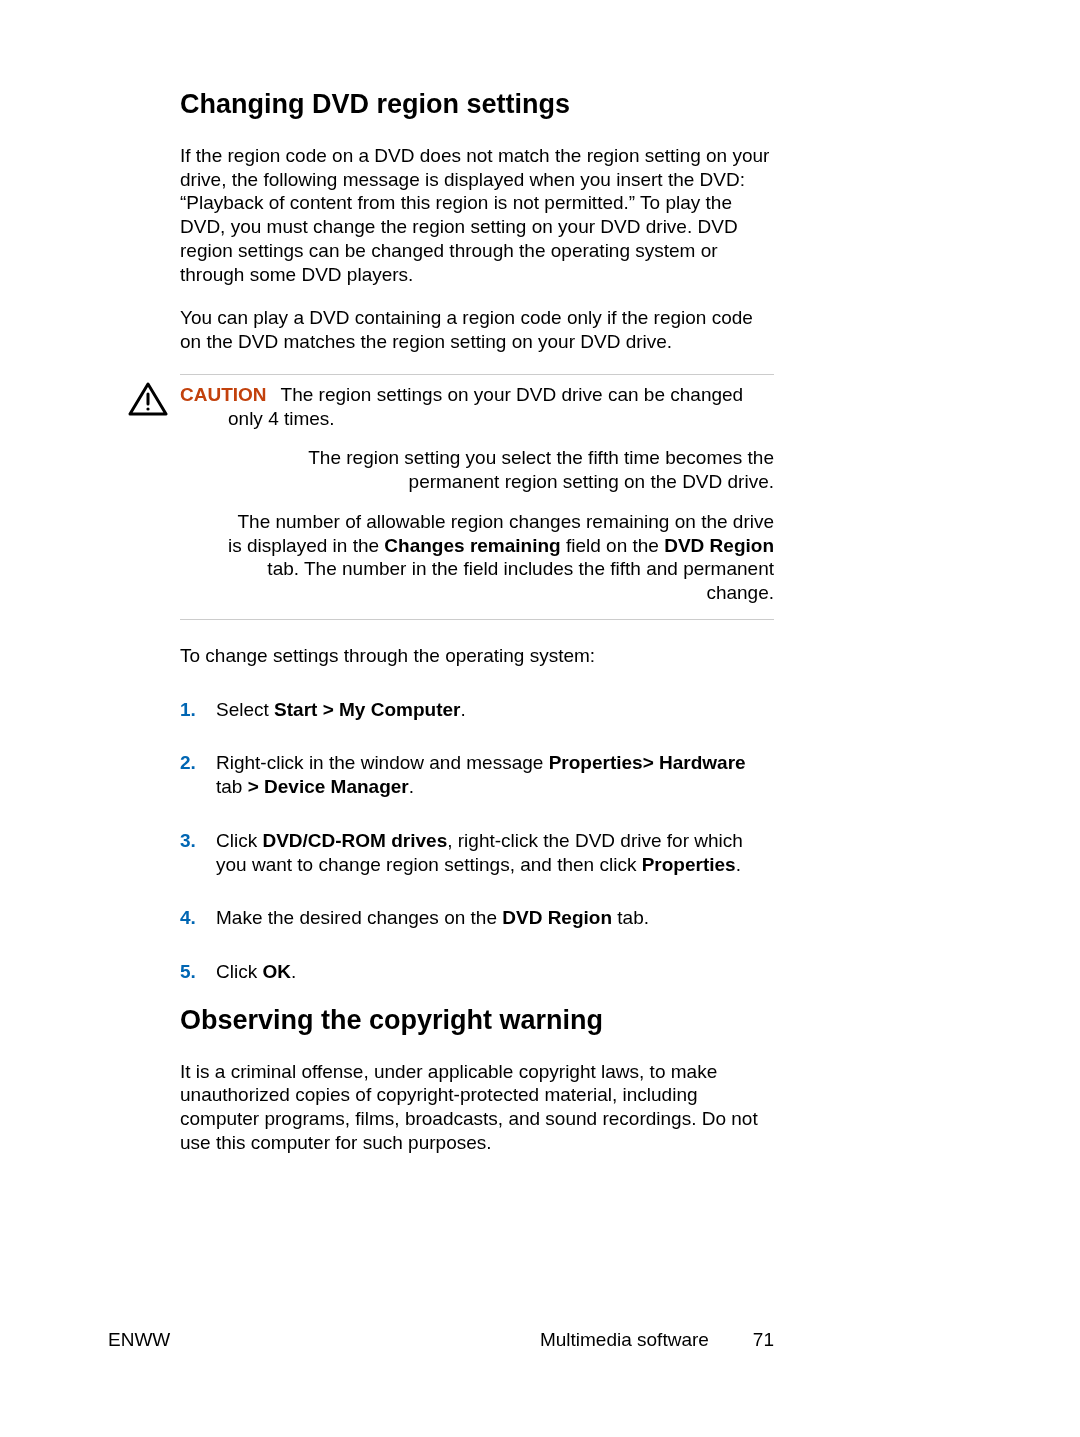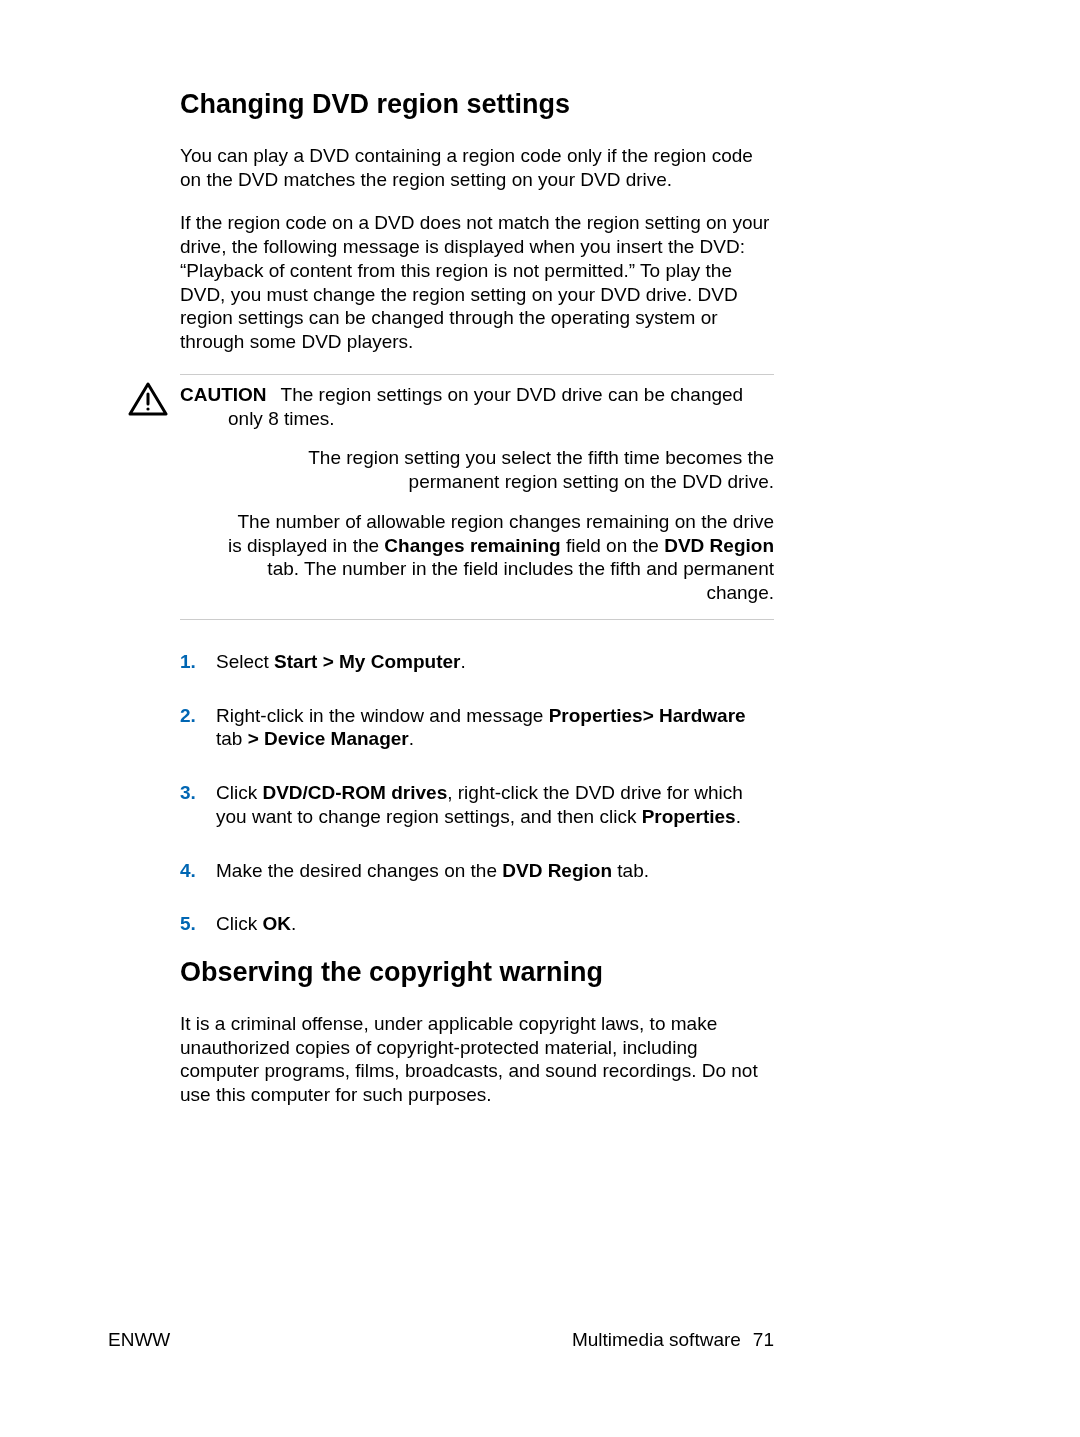--- a/index.html
+++ b/index.html
@@ -34,21 +34,21 @@
     position: relative;
   }
   .caution-icon {
     position: absolute;
     left: -52px;
     top: 6px;
     width: 40px;
     height: 36px;
   }
   .caution-label {
-    color: #000000;
+    color: #c2410c;
     font-weight: bold;
   }
   .caution-first {
     margin: 0 0 16px 48px;
     text-indent: -48px;
     padding-left: 0;
   }
   .caution-first > :first-child {
     padding-right: 14px;
   }
@@ -90,50 +90,51 @@
     display: flex;
     justify-content: space-between;
     align-items: baseline;
     gap: 15px;
   }
   .footer-right {
     display: flex;
     align-items: flex-end;
   }
   .page-num {
-    margin-left: 12px;
+    margin-left: 44px;
   }
 </style>
 </head>
 <body>
 
 <div class="page">
 
   <div class="h2">Changing DVD region settings</div>
 
+  <p class="para">If the region code on a DVD does not match the region setting on your drive, the following message is displayed when you insert the DVD: “Playback of content from this region is not permitted.” To play the DVD, you must change the region setting on your DVD drive. DVD region settings can be changed through the operating system or through some DVD players.</p>
   <p class="para">You can play a DVD containing a region code only if the region code on the DVD matches the region setting on your DVD drive.</p>
-  <p class="para">If the region code on a DVD does not match the region setting on your drive, the following message is displayed when you insert the DVD: “Playback of content from this region is not permitted.” To play the DVD, you must change the region setting on your DVD drive. DVD region settings can be changed through the operating system or through some DVD players.</p>
 
   <div class="caution-block">
     <span class="caution-icon">
       <svg viewBox="0 0 40 36" width="40" height="36">
         <polygon points="20,3 38,33 2,33" fill="none" stroke="#000" stroke-width="3" stroke-linejoin="round"></polygon>
         <line x1="20" y1="13" x2="20" y2="23" stroke="#000" stroke-width="3" stroke-linecap="round"></line>
         <circle cx="20" cy="28" r="1.6" fill="#000"></circle>
       </svg>
     </span>
     <p class="caution-first">
-      <span class="caution-label">CAUTION</span><span>The region settings on your DVD drive can be changed only 8 times.</span>
+      <span class="caution-label">CAUTION</span><span>The region settings on your DVD drive can be changed only 4 times.</span>
     </p>
     <p class="caution-para">The region setting you select the fifth time becomes the permanent region setting on the DVD drive.</p>
     <p class="caution-para">
       <span>The number of allowable region changes remaining on the drive is displayed in the </span><span class="b">Changes remaining</span><span> field on the </span><span class="b">DVD Region</span><span> tab. The number in the field includes the fifth and permanent change.</span>
     </p>
   </div>
 
+  <p class="para">To change settings through the operating system:</p>
 
   <ol class="steps">
     <li>
       <span>Select </span><span class="b">Start &gt; My Computer</span><span>.</span>
     </li>
     <li>
       <span>Right-click in the window and message </span><span class="b">Properties&gt; Hardware</span><span> tab </span><span class="b">&gt; Device Manager</span><span>.</span>
     </li>
     <li>
       <span>Click </span><span class="b">DVD/CD-ROM drives</span><span>, right-click the DVD drive for which you want to change region settings, and then click </span><span class="b">Properties</span><span>.</span>

